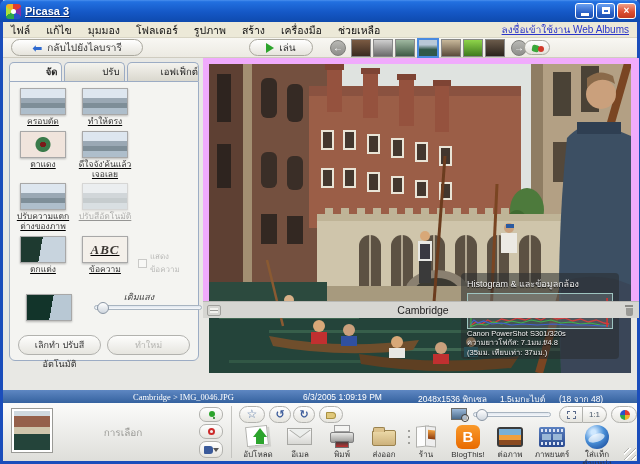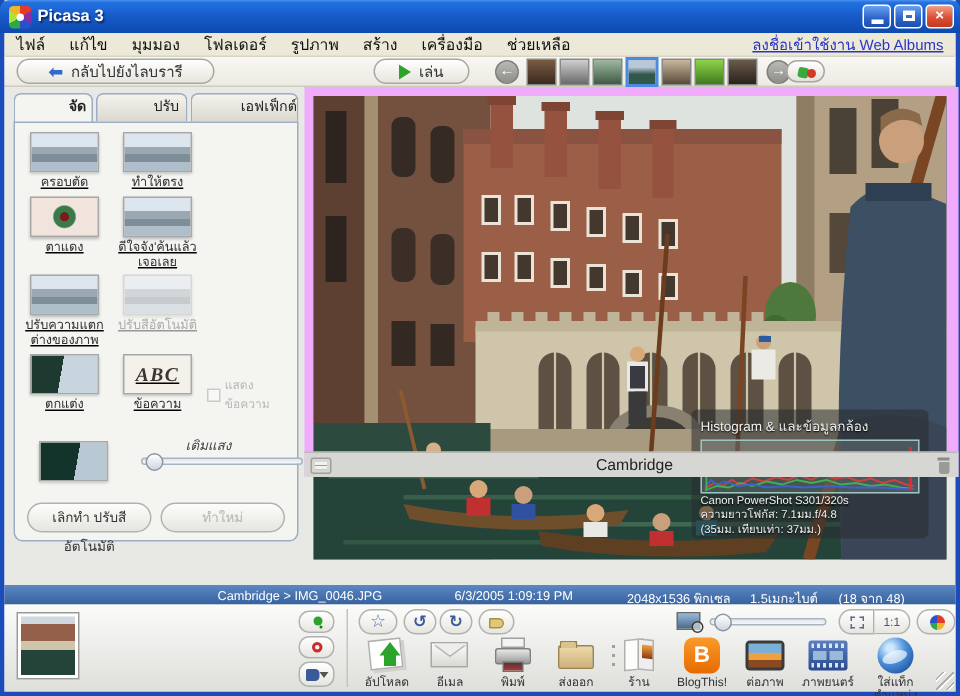--- a/index.html
+++ b/index.html
@@ -7,21 +7,21 @@
   body { font-family:"Liberation Sans","DejaVu Sans",sans-serif; font-size:10px; background:#e8e8e4; }
   .window { position:absolute; inset:0; border:3px solid #1a4dbb; border-top:none; background:#e8e8e4; }
 
   
   .titlebar { position:absolute; left:-3px; right:-3px; top:0; height:22px;
     background:linear-gradient(#4a90ee 0%, #2270e0 8%, #1558c6 55%, #0e4aae 100%);
     display:flex; align-items:center; padding:0 4px; border-radius:6px 6px 0 0; }
   .app-icon { width:15px; height:15px; border-radius:3px; margin:0 4px 0 2px;
     background:conic-gradient(#e23b2e 0 60deg,#8a2ea8 60deg 120deg,#2a52c8 120deg 180deg,#2ea84a 180deg 240deg,#aee23b 240deg 300deg,#f0b428 300deg 360deg); position:relative; }
   .app-icon::after { content:""; position:absolute; left:5px; top:5px; width:5px; height:5px; background:#fff; border-radius:50%; }
-  .title-text { color:#fff; font-weight:bold; font-size:11px; text-shadow:1px 1px 1px #0a2a6a; flex:1; }
+  .title-text { color:#fff; font-weight:bold; font-size:11px; text-shadow:1px 1px 1px #0a2a6a; flex:1;text-decoration:underline; }
   .winbtn { width:19px; height:16px; margin-left:2px; border-radius:3px; border:1px solid #fff;
     color:#fff; font-size:10px; line-height:14px; text-align:center; font-weight:bold;
     background:linear-gradient(#6aa0f0,#2b62c8 60%,#1c4fb0); }
   .winbtn.close { background:linear-gradient(#f0a088,#dd4f33 55%,#c23a20); }
   .winbtn .maxbox { display:inline-block; width:8px; height:7px; border:2px solid #fff; border-top-width:3px; margin-top:3px; }
   .winbtn .minbar { display:inline-block; width:8px; height:3px; background:#fff; margin-top:9px; }
 
   
   .menubar { position:absolute; left:0; right:0; top:22px; height:16px; background:#ece9d8;
     display:flex; align-items:center; border-bottom:1px solid #d8d5c4; }
@@ -106,21 +106,21 @@
   .caption-input { position:absolute; left:160px; width:120px; top:1px; height:14px; border:none; background:transparent;
     font-family:inherit; font-size:10.5px; color:#222; text-align:center; outline:none; }
   .trash { position:absolute; right:5px; top:3px; width:10px; height:11px; }
   .trash .lid { position:absolute; top:0; left:1px; width:8px; height:2px; background:#8a8a86; }
   .trash .can { position:absolute; top:3px; left:1.5px; width:7px; height:8px; background:#9a9a96; border-radius:0 0 2px 2px; }
 
   
   .statusbar { position:absolute; left:0; right:0; top:390px; height:13px;
     background:linear-gradient(#5e87c2,#35629f); color:#fff; font-size:8.5px; }
   .statusbar span { position:absolute; top:2px; white-space:nowrap; }
-  .st-path { left:142px; } .st-date { left:300px; } .st-dims { left:415px; } .st-size { left:497px; } .st-pos { left:556px; }
+  .st-path { left:130px;font-family:Liberation Serif, serif; } .st-date { left:300px; } .st-dims { left:415px; } .st-size { left:497px; } .st-pos { left:556px; }
 
   
   .bottombar { position:absolute; left:0; right:0; top:403px; height:58px; background:linear-gradient(#fbfbfa,#dededa); }
   .sel-thumb { position:absolute; left:8px; top:5px; width:42px; height:45px; border:1px solid #9a9a96; background:#fff; padding:2px; }
   .sel-thumb .pic { width:100%; height:100%;
     background:linear-gradient(#cfd8de 0 12%, #95604a 12% 42%, #cfc5ab 42% 58%, #24443a 58% 100%); }
   .sel-label { position:absolute; left:70px; top:22px; width:100px; text-align:center; color:#9a9a96; font-size:10px; }
   .sel-btn { position:absolute; left:196px; width:24px; height:15px; border:1px solid #b2b2ae; border-radius:7px;
     background:linear-gradient(#ffffff,#e6e5df); }
   .pin-btn { top:4px; } .ban-btn { top:21px; } .tag-btn { top:38px; height:17px; }
@@ -495,20 +495,21 @@
     <span class="st-date">6/3/2005 1:09:19 PM</span>
     <span class="st-dims">2048x1536 พิกเซล</span>
     <span class="st-size">1.5เมกะไบต์</span>
     <span class="st-pos">(18 จาก 48)</span>
   </div>
 
   <div class="bottombar">
     <div class="sel-thumb">
         <div class="pic"></div>
       </div>
+    <div class="sel-label">การเลือก</div>
     <div class="sel-btn pin-btn">
         <span class="pin-ico"></span>
       </div>
     <div class="sel-btn ban-btn">
         <span class="ban-ico"></span>
       </div>
     <div class="sel-btn tag-btn">
         <span class="tag-ico"></span>
         <span class="tag-caret"></span>
       </div>

